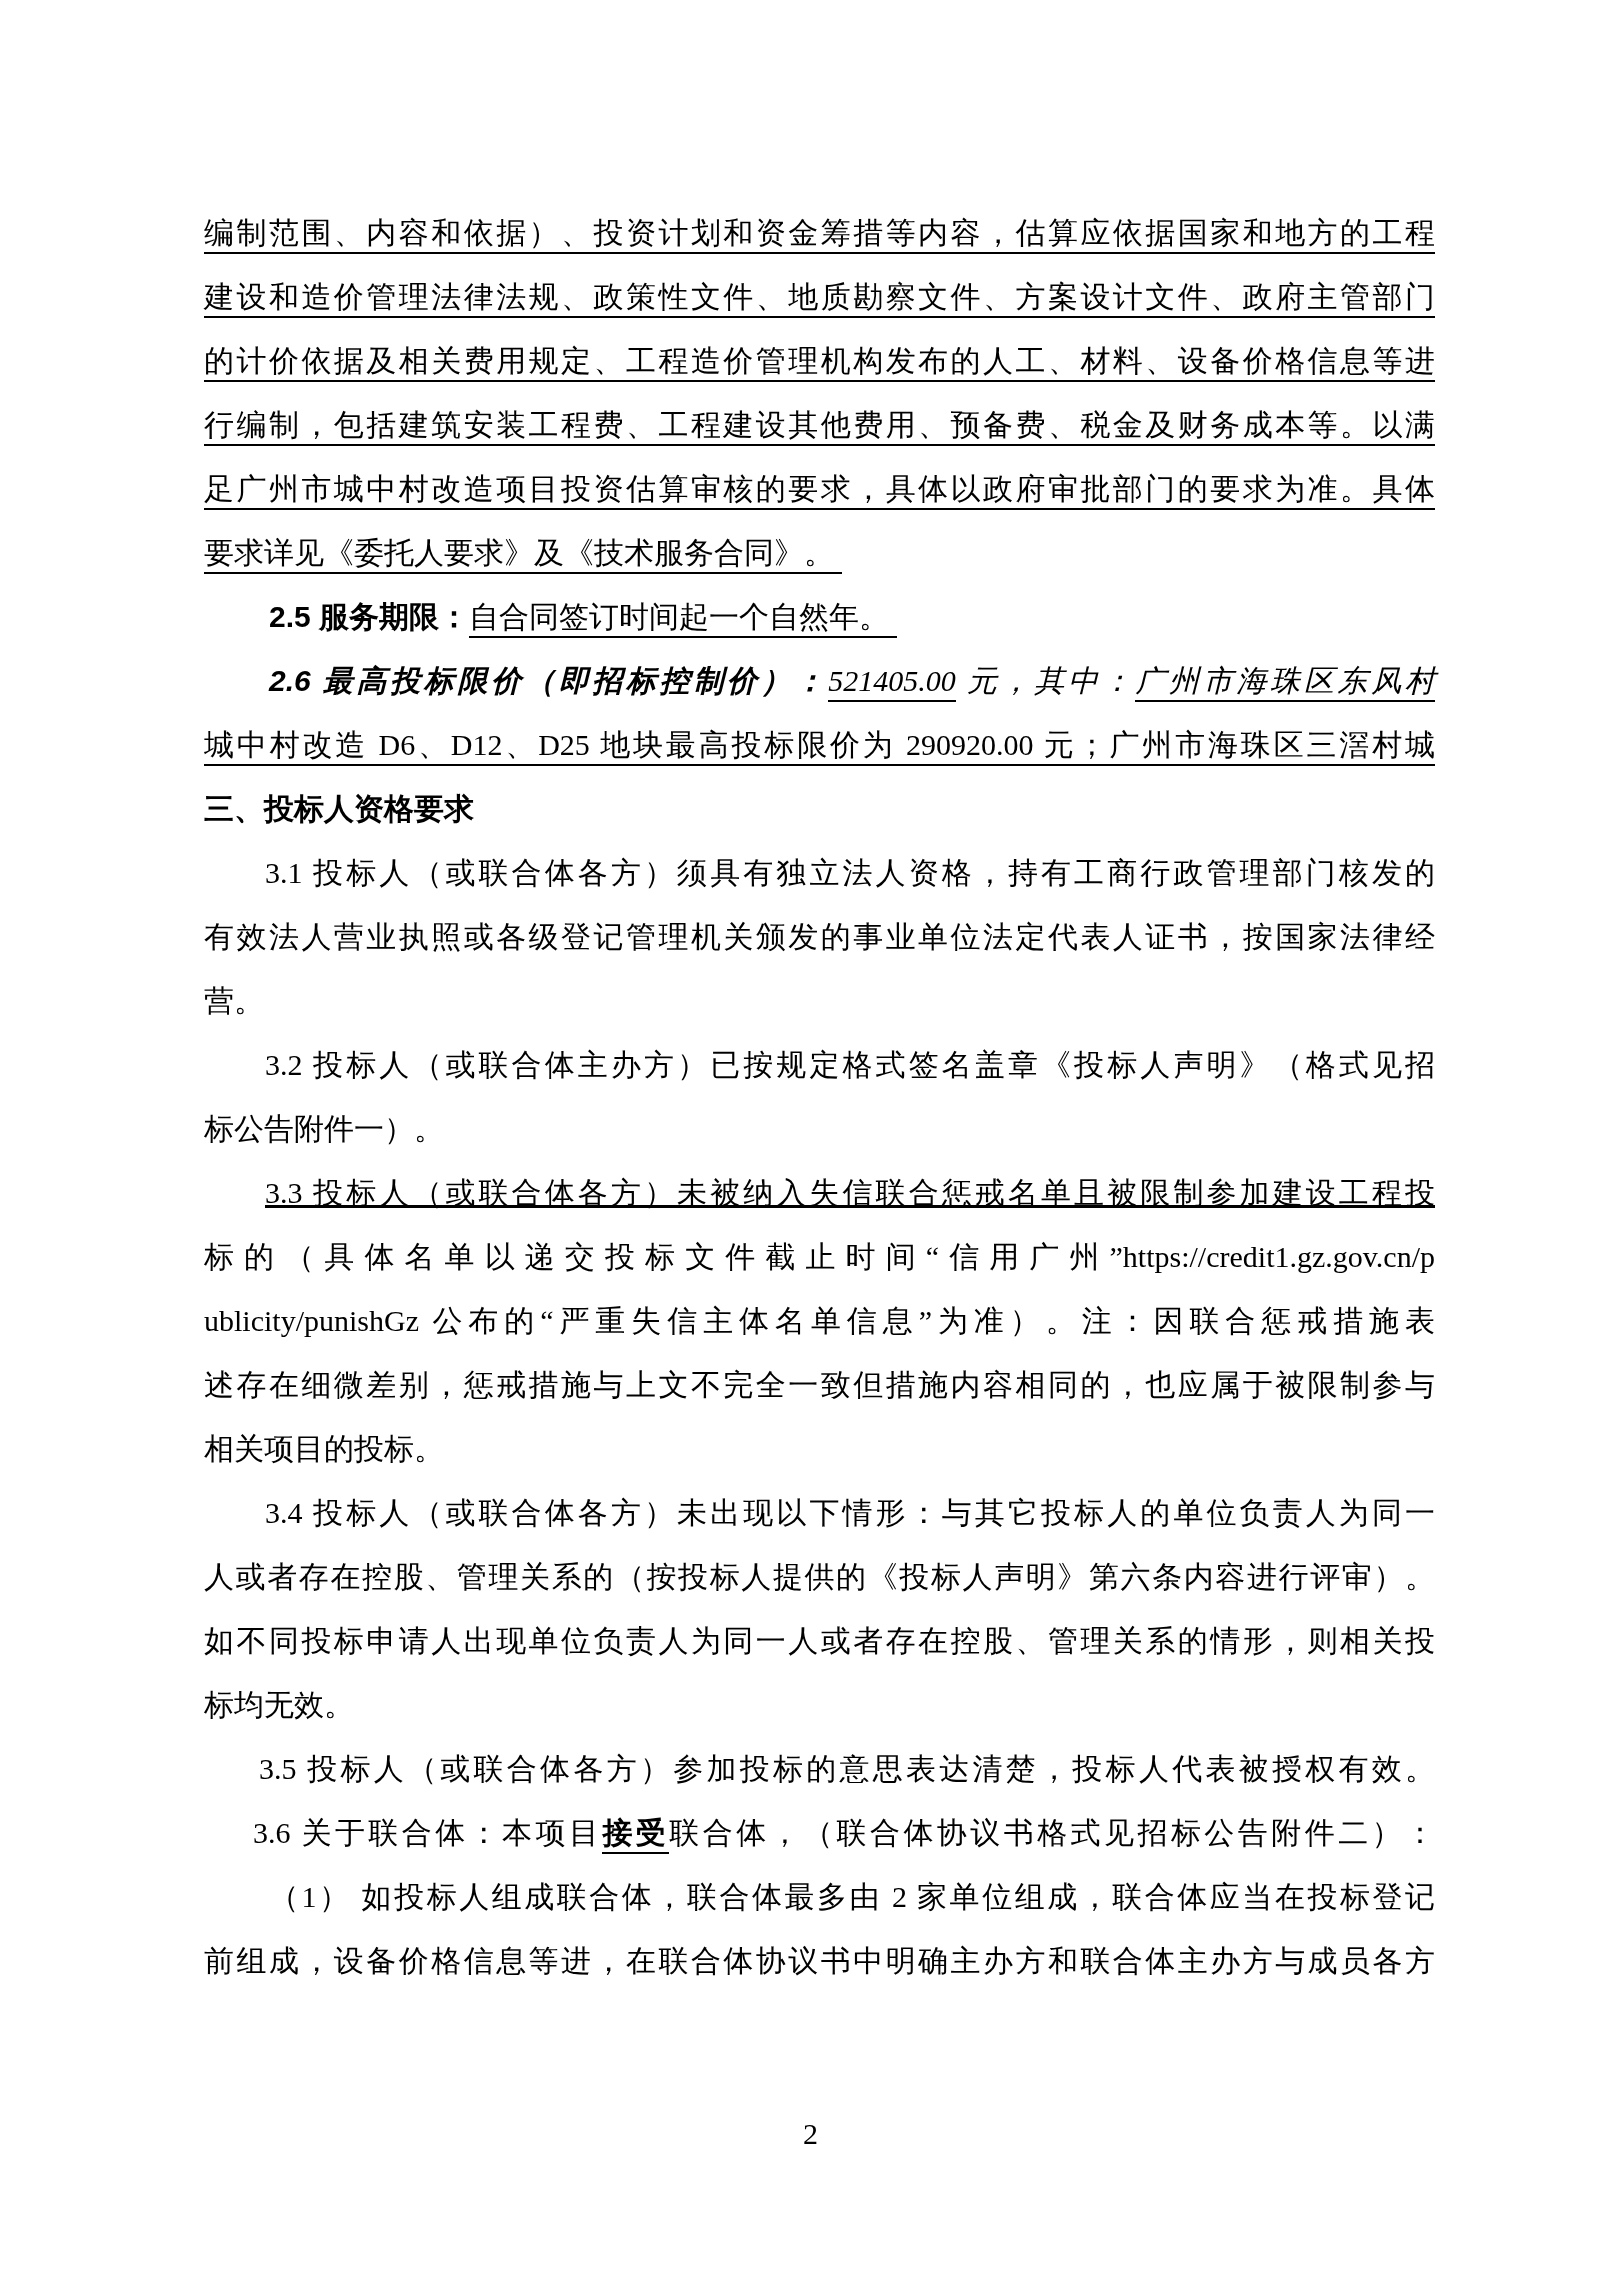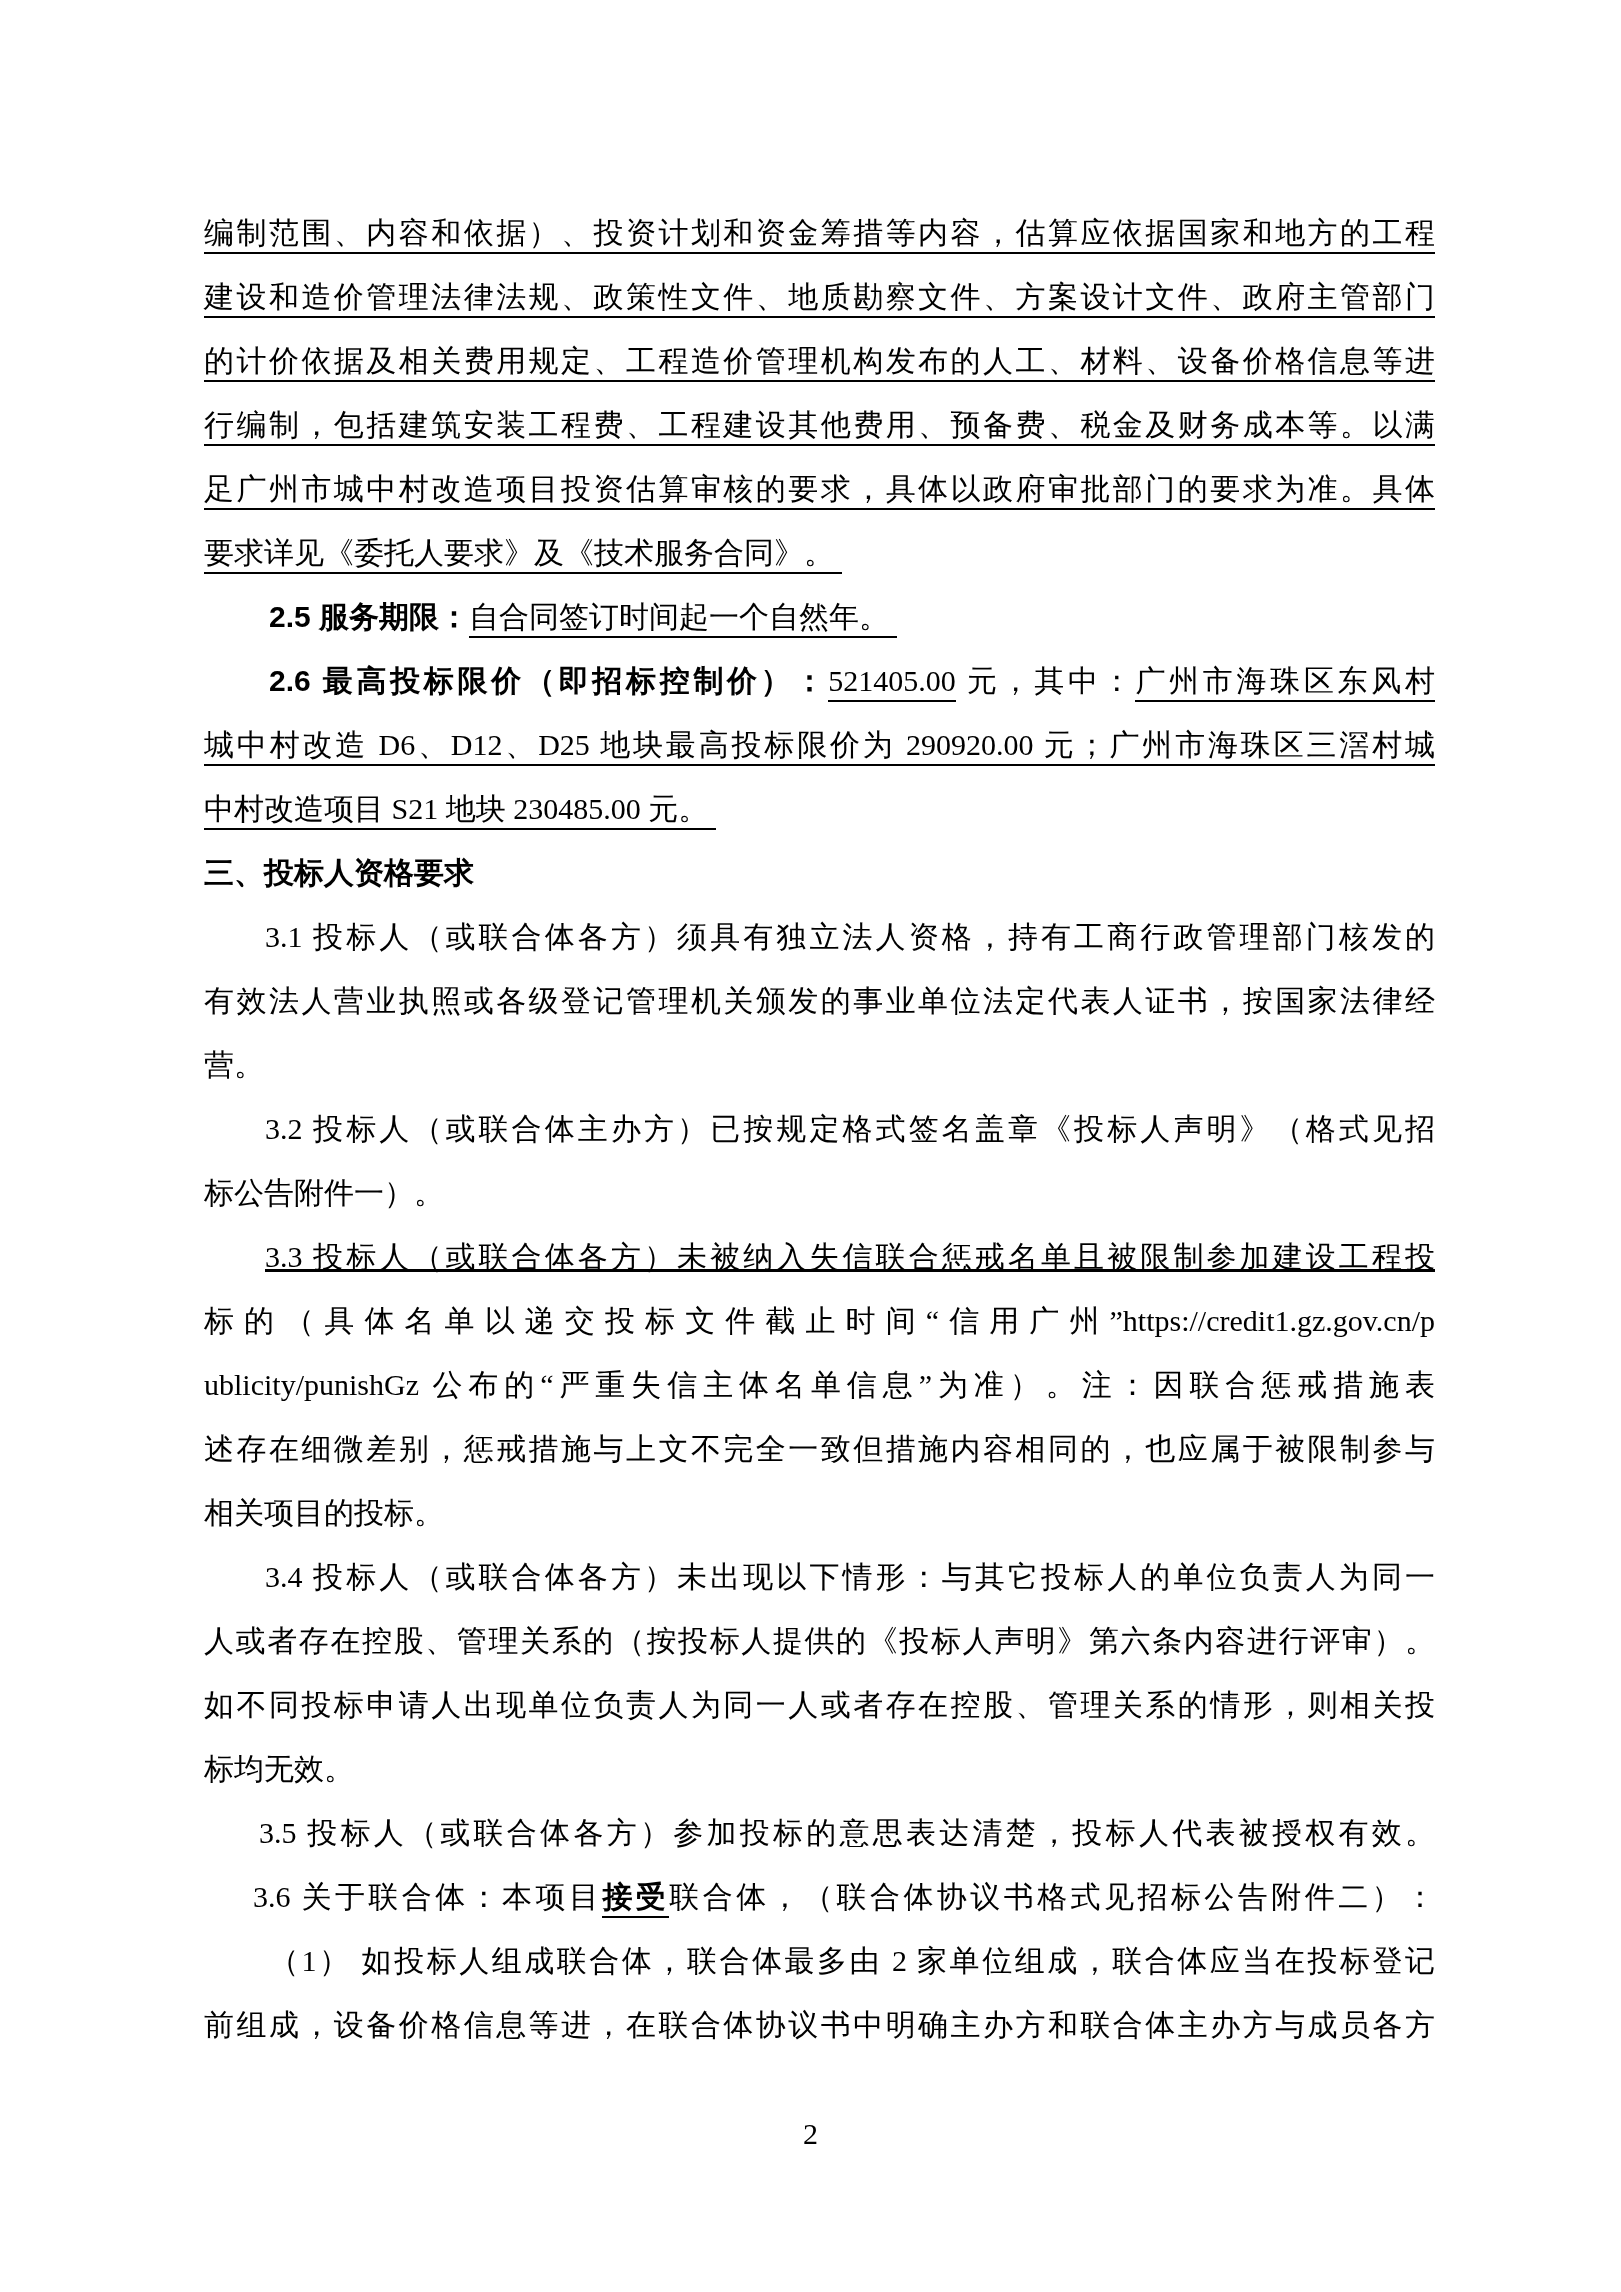--- a/index.html
+++ b/index.html
@@ -51,23 +51,22 @@
 
 <div class="page">
   <div class="doc">
       <div class="line just"><span class="run u">编制范围、内容和依据）、投资计划和资金筹措等内容，估算应依据国家和地方的工程</span></div>
       <div class="line just"><span class="run u">建设和造价管理法律法规、政策性文件、地质勘察文件、方案设计文件、政府主管部门</span></div>
       <div class="line just"><span class="run u">的计价依据及相关费用规定、工程造价管理机构发布的人工、材料、设备价格信息等进</span></div>
       <div class="line just"><span class="run u">行编制，包括建筑安装工程费、工程建设其他费用、预备费、税金及财务成本等。以满</span></div>
       <div class="line just"><span class="run u">足广州市城中村改造项目投资估算审核的要求，具体以政府审批部门的要求为准。具体</span></div>
       <div class="line"><span class="run u">要求详见《委托人要求》及《技术服务合同》。&nbsp;</span></div>
       <div class="line" style="padding-left: 65px;"><span class="run b">2.5 服务期限：</span><span class="run u">自合同签订时间起一个自然年。&nbsp;</span></div>
-      <div class="line just" style="padding-left: 65px;"><span class="run b">2.6 最高投标限价（即招标控制价）：</span><span class="run u">521405.00</span><span class="run"> 元，其中：</span><span class="run u">广州市海珠区东风村</span></div>
+      <div class="line just" style="padding-left: 65px; font-style: italic;"><span class="run b">2.6 最高投标限价（即招标控制价）：</span><span class="run u">521405.00</span><span class="run"> 元，其中：</span><span class="run u">广州市海珠区东风村</span></div>
       <div class="line just"><span class="run u">城中村改造 D6、D12、D25 地块最高投标限价为 290920.00 元；广州市海珠区三滘村城</span></div>
-      <div class="line"><span class="run u">中村改造项目 S21 地块 230485.00 元。&nbsp;</span></div>
       <div class="line"><span class="run b">三、投标人资格要求</span></div>
       <div class="line just" style="padding-left: 61px;"><span class="run">3.1 投标人（或联合体各方）须具有独立法人资格，持有工商行政管理部门核发的</span></div>
       <div class="line just"><span class="run">有效法人营业执照或各级登记管理机关颁发的事业单位法定代表人证书，按国家法律经</span></div>
       <div class="line"><span class="run">营。</span></div>
       <div class="line just" style="padding-left: 61px;"><span class="run">3.2 投标人（或联合体主办方）已按规定格式签名盖章《投标人声明》（格式见招</span></div>
       <div class="line"><span class="run">标公告附件一）。</span></div>
       <div class="line just" style="padding-left: 61px; text-decoration: underline;"><span class="run">3.3 投标人（或联合体各方）未被纳入失信联合惩戒名单且被限制参加建设工程投</span></div>
       <div class="line just"><span class="run">标的（具体名单以递交投标文件截止时间“信用广州”https://credit1.gz.gov.cn/p</span></div>
       <div class="line just"><span class="run">ublicity/punishGz 公布的“严重失信主体名单信息”为准）。注：因联合惩戒措施表</span></div>
       <div class="line just"><span class="run">述存在细微差别，惩戒措施与上文不完全一致但措施内容相同的，也应属于被限制参与</span></div>

